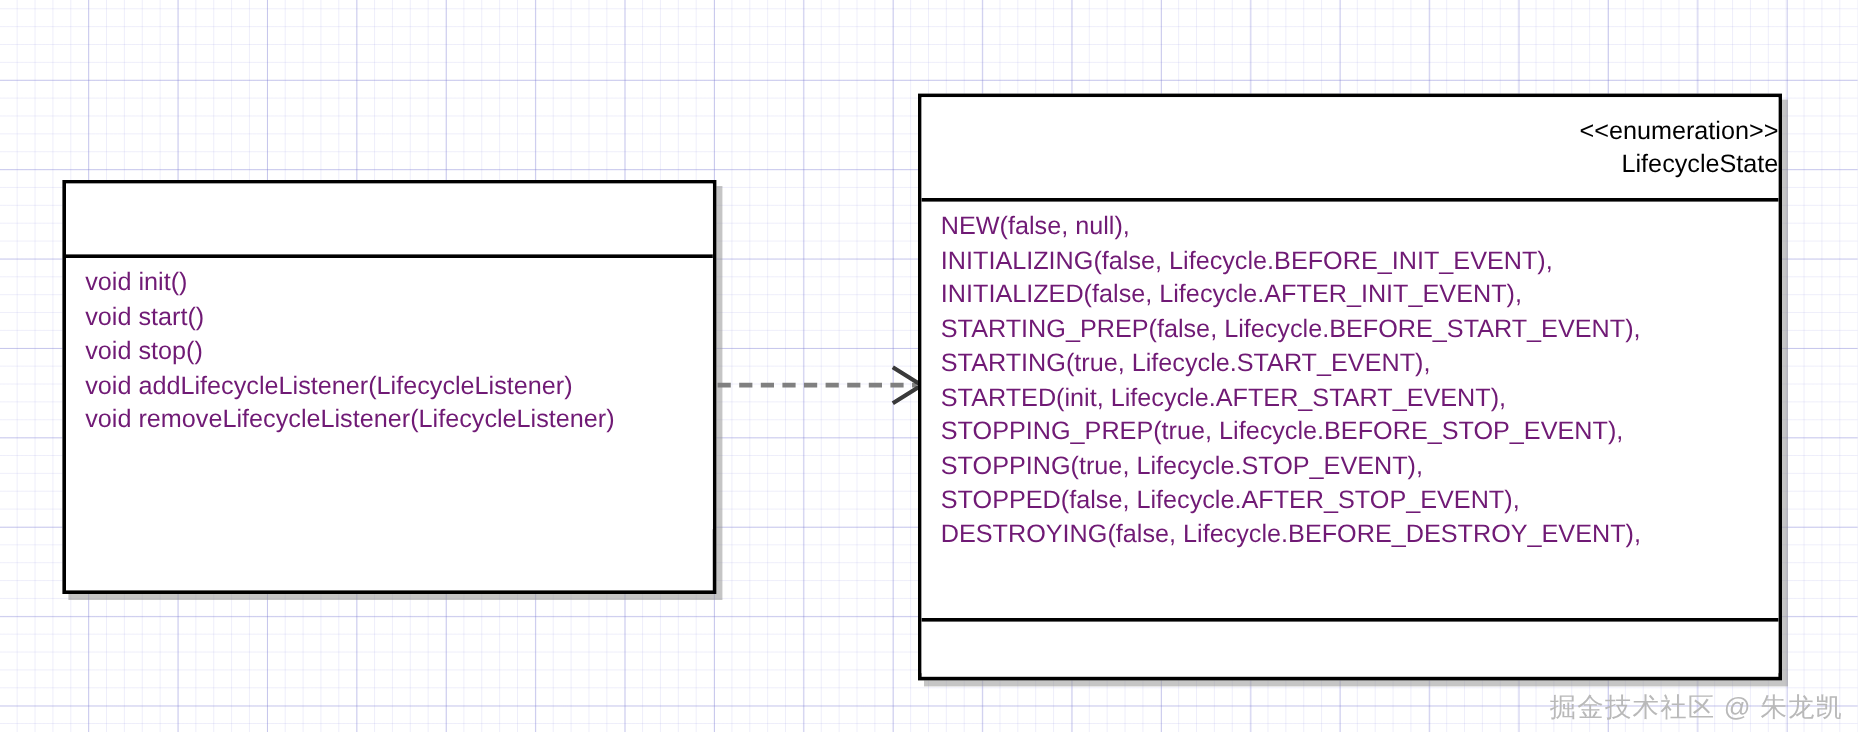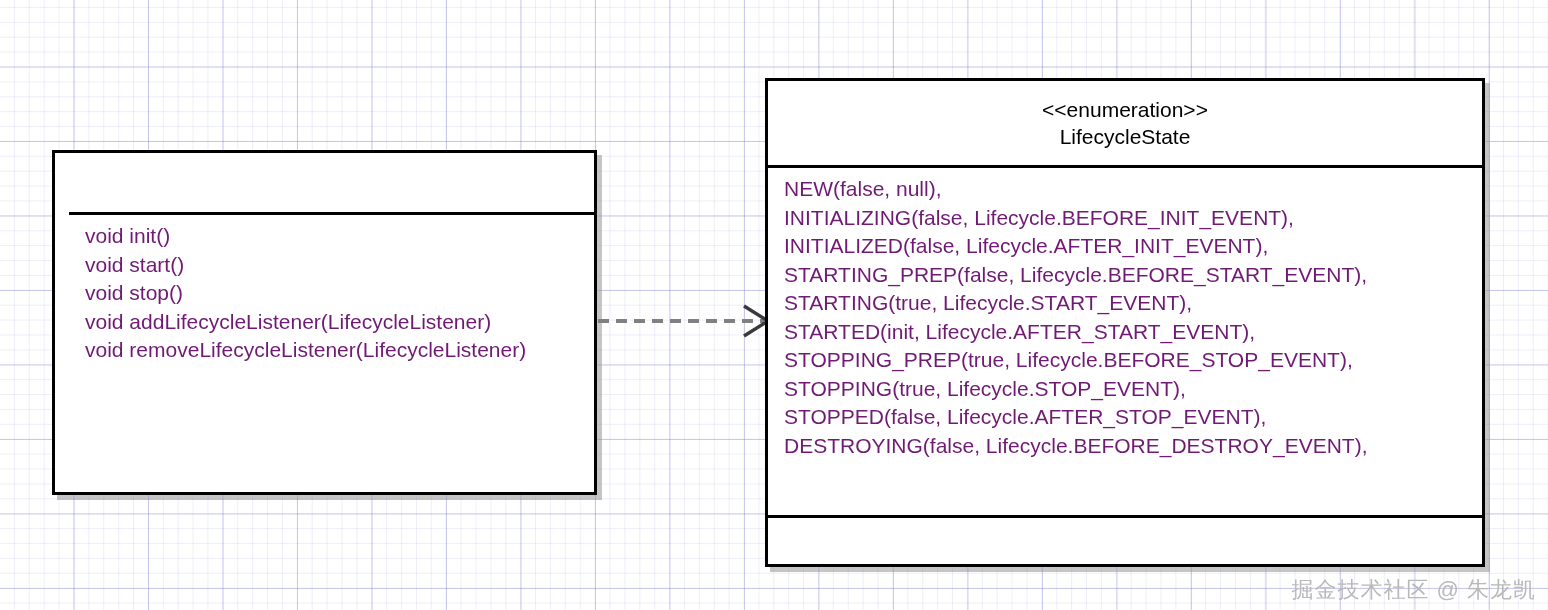--- a/index.html
+++ b/index.html
@@ -47,20 +47,21 @@
   }
   .compartment + .compartment {
     border-top: 3px solid #000000;
   }
 
   .title-compartment {
     text-align: center;
     display: flex;
     flex-direction: column;
     justify-content: center;
+    align-items: flex-end;
   }
   .stereotype {
     font-size: 21px;
     line-height: 27px;
     color: #000000;
     font-weight: normal;
   }
   .type-name {
     font-size: 21px;
     line-height: 28px;
@@ -80,21 +81,21 @@
 
   
   #interface-box {
     left: 52px;
     top: 150px;
     width: 545px;
     height: 345px;
   }
   #interface-box .title-compartment { height: 80px; }
   #interface-box .empty-compartment { height: 59px; }
-  #interface-box .methods-compartment { height: 229px; margin-left: 14px; }
+  #interface-box .methods-compartment { height: 229px; }
 
   #enum-box {
     left: 765px;
     top: 78px;
     width: 720px;
     height: 489px;
   }
   #enum-box .title-compartment { height: 84px; }
   #enum-box .constants-compartment { height: 350px; }
   #enum-box .empty-compartment { height: 46px; }

